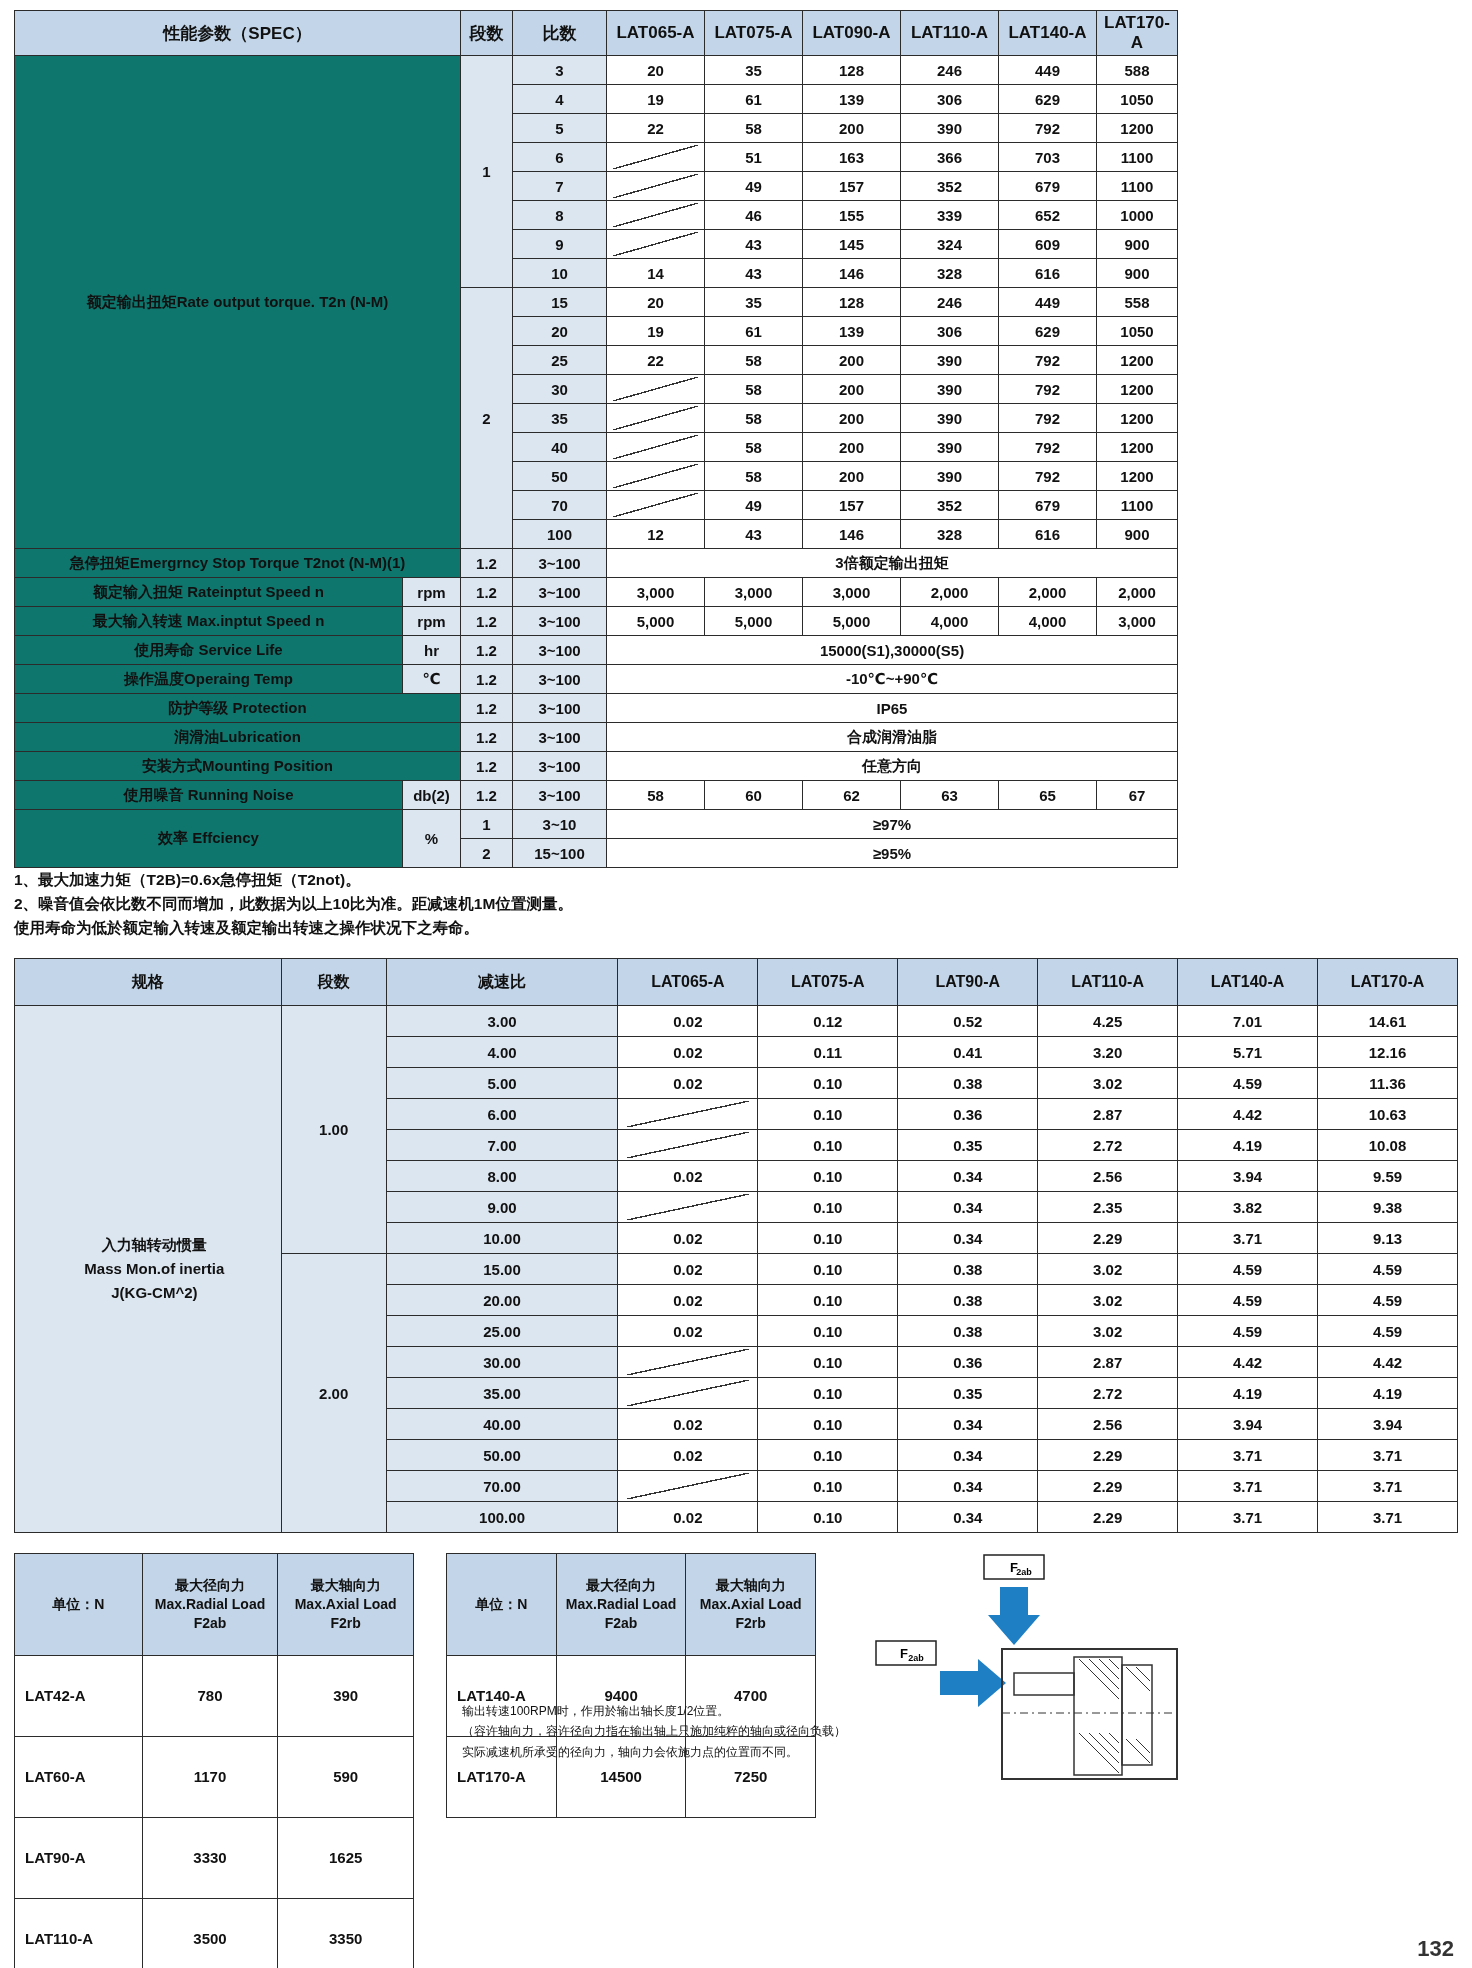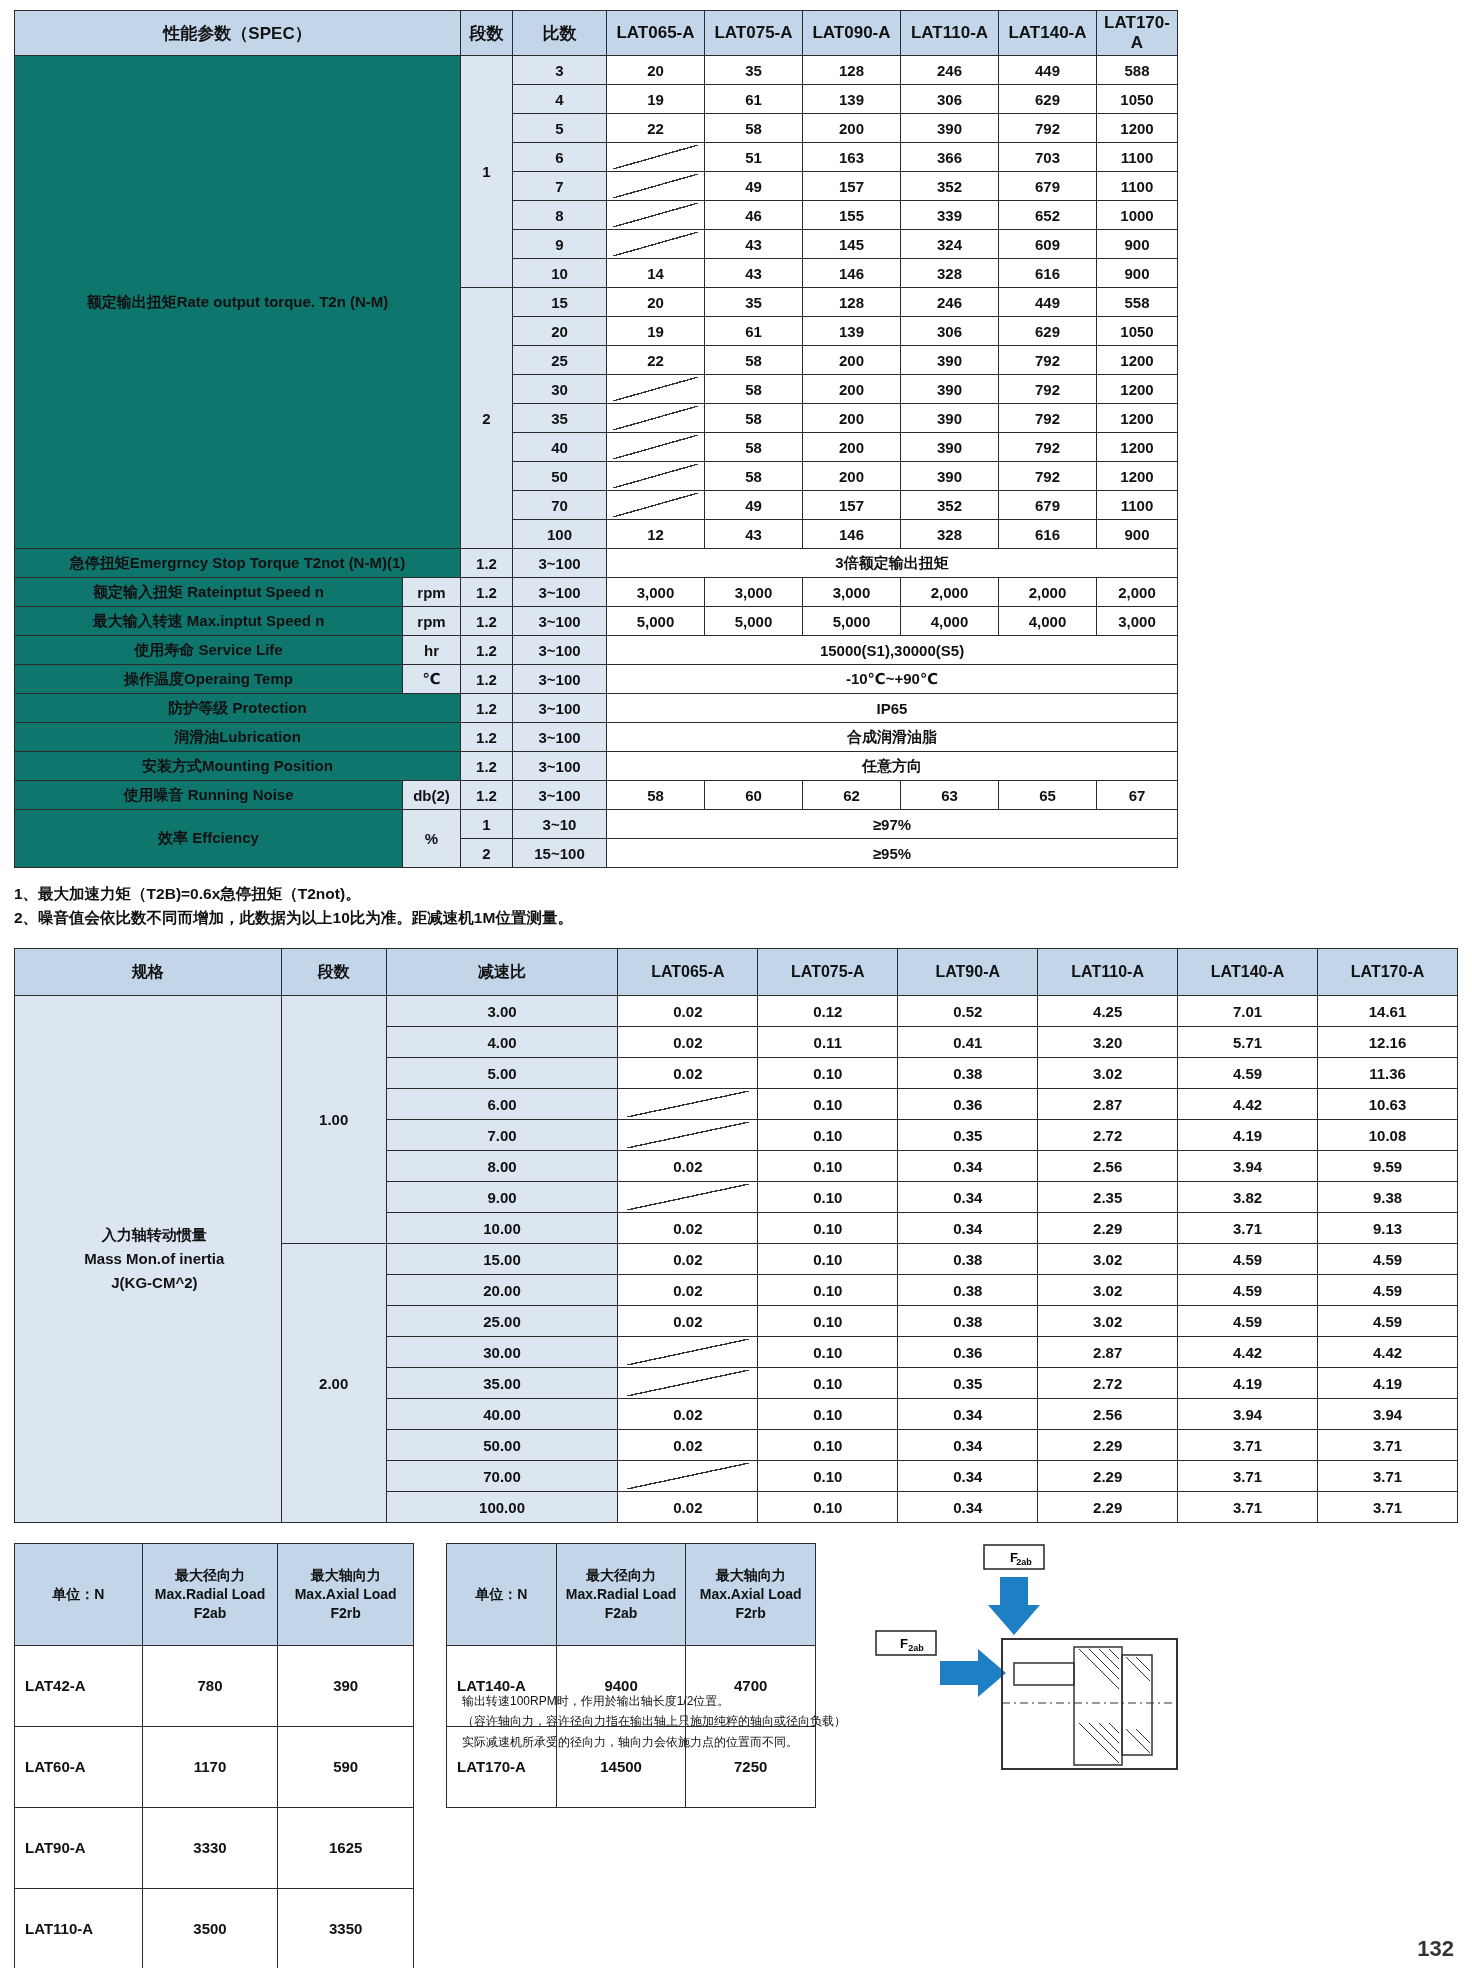--- a/index.html
+++ b/index.html
@@ -25,21 +25,21 @@
   }
   .hdr td{background:#c3d6e9;font-size:17px;height:40px;}
   .lbl{background:#0f766e;text-align:left;padding-left:10px;font-size:15px;}
   .lblc{background:#dce6f1;text-align:center;}
   .white{background:#ffffff;}
   .diag{position:relative;background:#ffffff;}
   .diag:after{
     content:"";position:absolute;left:6%;top:8%;width:88%;height:84%;
     background:linear-gradient(to right bottom, transparent calc(50% - 0.7px), #333 calc(50% - 0.7px), #333 calc(50% + 0.7px), transparent calc(50% + 0.7px));
   }
-  .notes{margin-top:14px;font-size:15.5px;font-weight:bold;line-height:1.55;}
+  .notes{font-size:15.5px;font-weight:bold;line-height:1.55;}
   .inertia-table{width:1444px;table-layout:fixed;margin-top:18px;border-radius:14px;}
   .inertia-table td{
     border:1px solid #2b2b2b;
     text-align:center;vertical-align:middle;font-weight:bold;font-size:15px;height:28px;
   }
   .inertia-table .hdr td{background:#c3d6e9;font-size:16px;height:44px;}
   .vlabel{background:#dce6f1;text-align:left;padding-left:14px;font-size:15px;line-height:1.6;}
   .bottom{margin-top:20px;position:relative;height:290px;}
   .load-table{border-collapse:collapse;}
   .load-table td{border:1px solid #2b2b2b;font-weight:bold;text-align:center;font-size:15px;padding:22px 4px;}
@@ -328,20 +328,21 @@
       <td class="lblc">2</td>
       <td class="lblc">15~100</td>
       <td class="white" colspan="6">≥95%</td>
     </tr>
   </tbody>
     </table>
 
   <div class="notes">
     <div>1、最大加速力矩（T2B)=0.6x急停扭矩（T2not)。</div>
     <div>2、噪音值会依比数不同而增加，此数据为以上10比为准。距减速机1M位置测量。</div>
+    <div>使用寿命为低於额定输入转速及额定输出转速之操作状况下之寿命。</div>
   </div>
 
   <table class="inertia-table">
     <colgroup>
       <col style="width:244px">
         <col style="width:96px">
         <col style="width:212px">
         <col style="width:128px">
       <col style="width:128px">
         <col style="width:128px">

